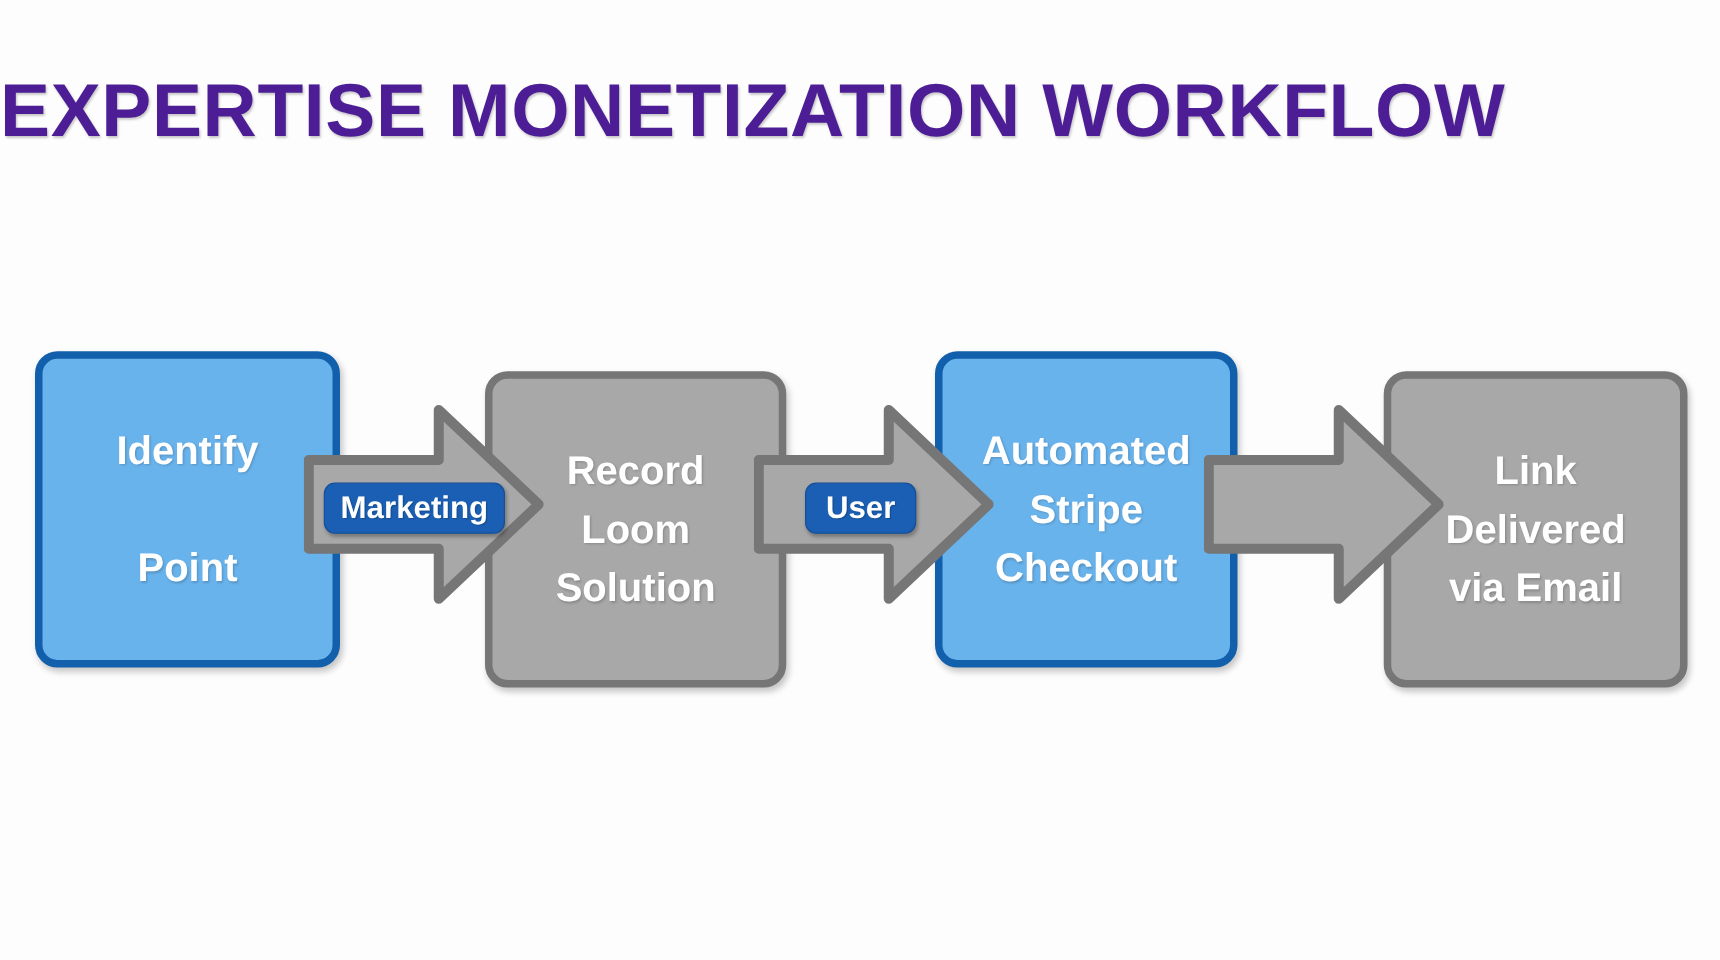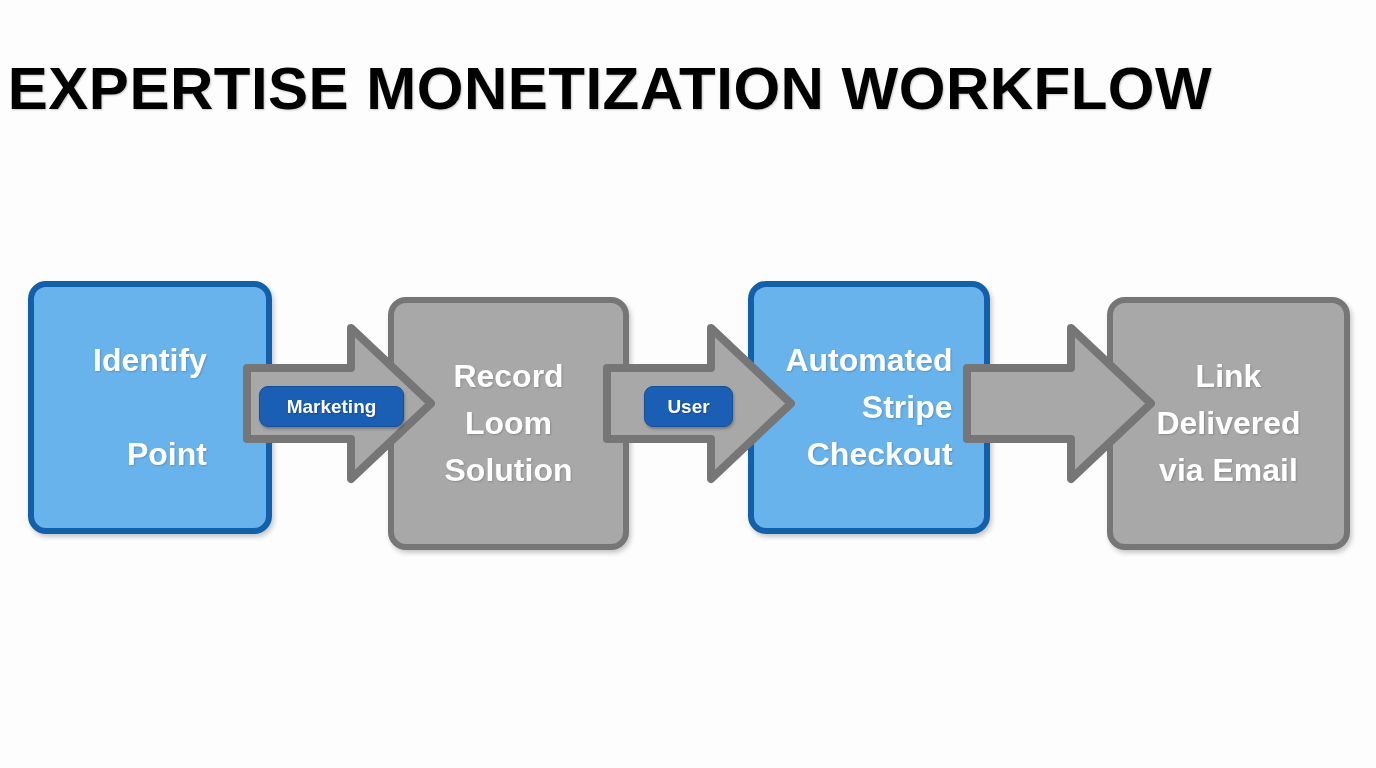--- a/index.html
+++ b/index.html
@@ -14,25 +14,25 @@
     overflow: hidden;
     position: relative;
   }
 
   
   .title {
     position: absolute;
     left: 0;
     top: 50px;
     width: 1220px;
-    text-align: center;
+    text-align: left;
     font-size: 60px;
     font-weight: bold;
     letter-spacing: 0.5px;
-    color: #000000;
+    color: #4c1d95;
     line-height: 78px;
     white-space: nowrap;
     text-shadow: 1px 1px 2px rgba(0,0,0,0.22);
   }
 
   
   .flow {
     position: absolute;
     left: 0;
     top: 0;
@@ -59,21 +59,20 @@
     z-index: 1;
   }
   .step-box .label {
     display: block;
     padding: 0 14px;
     text-shadow: 1px 1px 2px rgba(0,0,0,0.18);
   }
   .step-box.blue {
     background: #69b3ec;
     border: 6px solid #1260ab;
-    text-align: right;
   }
   .step-box.gray {
     background: #a8a8a8;
     border: 6px solid #767676;
     margin-top: 16px;
   }
 
   #box-0 { left: 28px;   width: 244px; }
   #box-1 { left: 388px;  width: 241px; }
   #box-2 { left: 748px;  width: 242px; }
@@ -93,21 +92,21 @@
   .arrow svg { display: block; width: 100%; height: 100%; }
 
   
   .pill {
     position: absolute;
     height: 39px;
     border-radius: 9px;
     background: #1a5fb4;
     border: 1px solid #14509b;
     color: #ffffff;
-    font-size: 19px;
+    font-size: 25px;
     font-weight: bold;
     display: flex;
     align-items: center;
     justify-content: center;
     box-shadow: 1px 2px 3px rgba(0,0,0,0.28);
     z-index: 3;
     white-space: nowrap;
   }
   .pill span { padding: 0 13px; text-shadow: 1px 1px 1px rgba(0,0,0,0.2); }
   #pill-0 { left: 259px; top: 386px; width: 143px; }

